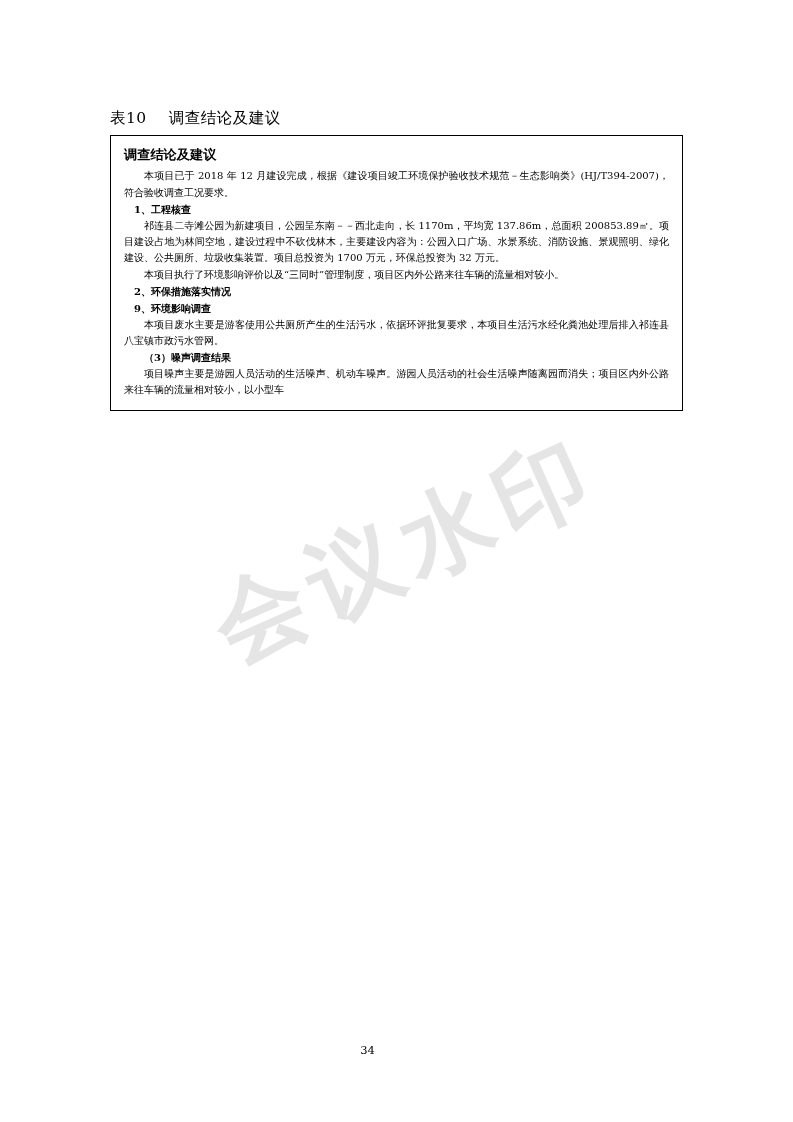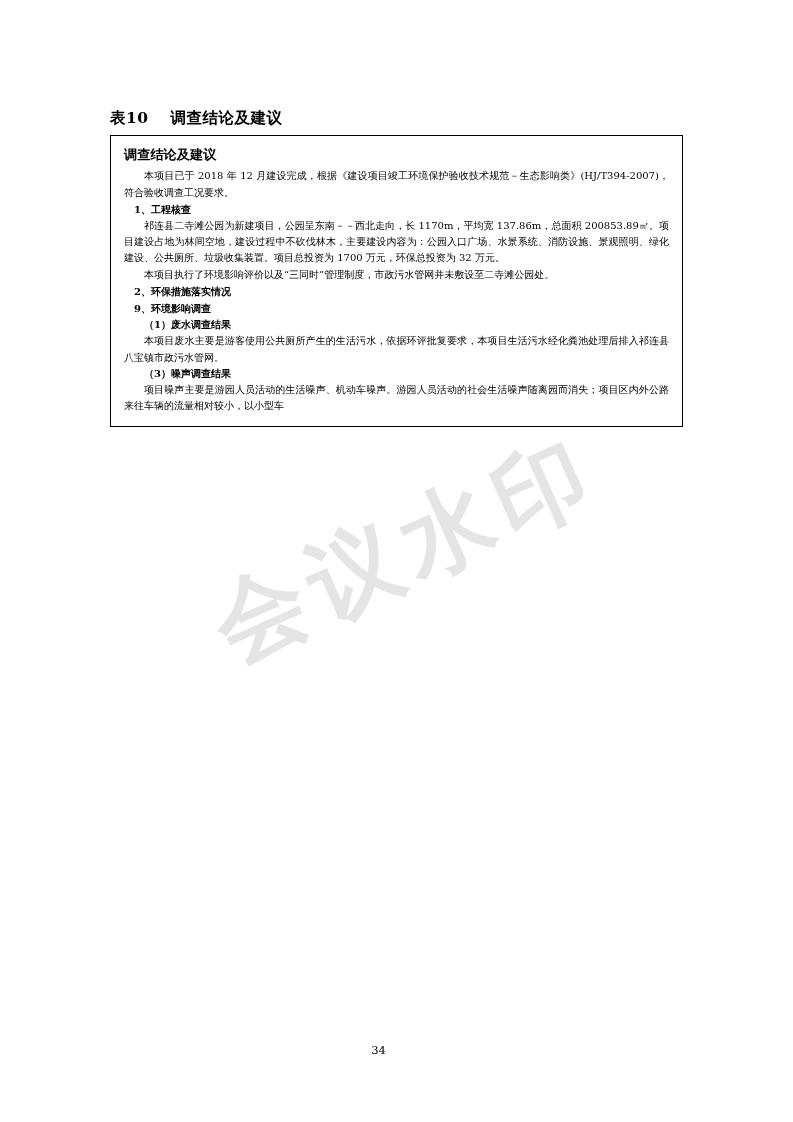--- a/index.html
+++ b/index.html
@@ -18,21 +18,21 @@
   .page {
     position: absolute;
     left: 0; top: 0;
     width: 793px;
     height: 1122px;
     box-sizing: border-box;
     padding: 108px 110px 0 110px;
   }
   .doc-title {
     font-family: "DejaVu Serif", serif;
-    font-weight: bold;
+    font-weight: normal;
     font-size: 15.5px;
     letter-spacing: 0.5px;
     padding-bottom: 6px;
     white-space: nowrap;
   }
   .doc-title .t-num {
     margin-right: 22px;
   }
   .table-box {
     border: 1px solid #000000;
@@ -70,21 +70,20 @@
   }
   .page-number {
     position: absolute;
     left: 0;
     top: 1043px;
     width: 735px;
     text-align: center;
     font-family: "DejaVu Serif", serif;
     font-size: 11.5px;
     color: #000000;
-    padding-left: 11px;
   }
   .watermark {
     position: absolute;
     left: 170px;
     top: 400px;
     width: 470px;
     height: 300px;
     pointer-events: none;
     z-index: 5;
     transform: rotate(-24deg);
@@ -116,24 +115,23 @@
       <span class="t-num">表10</span><span>调查结论及建议</span>
     </div>
 
     <div class="table-box">
 
       <div class="cell-head">调查结论及建议</div>
 
       <p class="para indent2">本项目已于 2018 年 12 月建设完成，根据《建设项目竣工环境保护验收技术规范－生态影响类》(HJ/T394-2007)，符合验收调查工况要求。</p>
       <p class="para heading">1、工程核查</p>
       <p class="para indent2">祁连县二寺滩公园为新建项目，公园呈东南－－西北走向，长 1170m，平均宽 137.86m，总面积 200853.89㎡。项目建设占地为林间空地，建设过程中不砍伐林木，主要建设内容为：公园入口广场、水景系统、消防设施、景观照明、绿化建设、公共厕所、垃圾收集装置。项目总投资为 1700 万元，环保总投资为 32 万元。</p>
-      <p class="para indent2">本项目执行了环境影响评价以及“三同时”管理制度，市政污水管网并未敷设至二寺滩公园处。</p>
+      <p class="para indent2">本项目执行了环境影响评价以及“三同时”管理制度，项目区内外公路来往车辆的流量相对较小。</p>
       <p class="para heading">2、环保措施落实情况</p>
       <p class="para heading">9、环境影响调查</p>
-      <p class="para subheading">（1）废水调查结果</p>
       <p class="para indent2">本项目废水主要是游客使用公共厕所产生的生活污水，依据环评批复要求，本项目生活污水经化粪池处理后排入祁连县八宝镇市政污水管网。</p>
       <p class="para subheading">（3）噪声调查结果</p>
       <p class="para indent2">项目噪声主要是游园人员活动的生活噪声、机动车噪声。游园人员活动的社会生活噪声随离园而消失；项目区内外公路来往车辆的流量相对较小，以小型车</p>
 
     </div>
   </div>
 </div>
 
 <div class="page-number">34</div>
 

